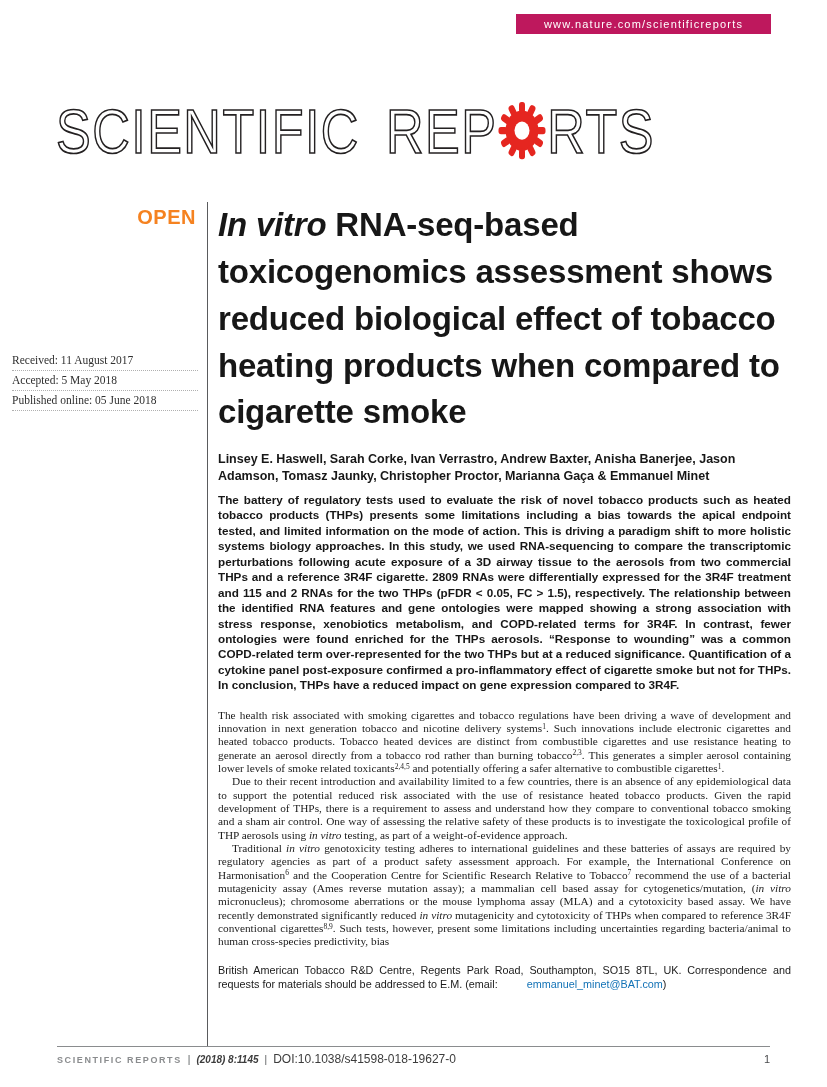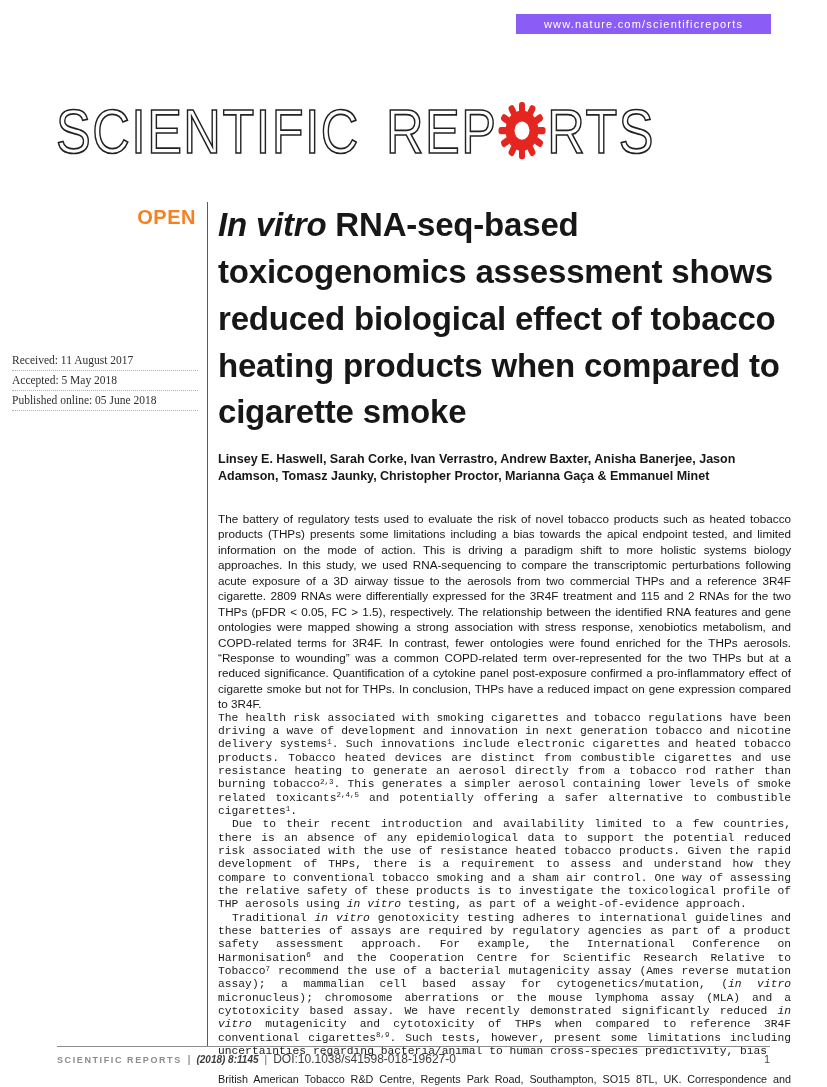--- a/index.html
+++ b/index.html
@@ -6,21 +6,21 @@
   body {
     width:827px; height:1087px; position:relative;
     background:#ffffff; overflow:hidden;
     font-family:"Liberation Sans", sans-serif;
     -webkit-font-smoothing:antialiased;
   }
 
   
   .banner {
     position:absolute; top:14px; left:516px; width:255px; height:20px;
-    background:#8b5cf6; color:#ffffff;
+    background:#be185d; color:#ffffff;
     display:flex; align-items:center; justify-content:center;
     font-size:11px; letter-spacing:1.2px;
   }
 
   
   .masthead {
     position:absolute; top:94px; left:56px; white-space:nowrap;
     transform:scaleY(1.22); transform-origin:left top;
     font-size:52px; letter-spacing:1.5px; color:#242122;
     -webkit-text-fill-color:#ffffff; -webkit-text-stroke:1.4px #242122;
@@ -46,25 +46,25 @@
   .article-title {
     margin:0; font-size:33px; font-weight:bold; line-height:1.42;
     letter-spacing:-0.2px; color:#171717;
   }
   .article-title .ital { font-style:italic; }
   .authors {
     margin-top:15px; font-size:12.5px; font-weight:bold; line-height:1.35;
     color:#171717;
   }
   .abstract {
-    margin-top:26px; font-size:11.7px; font-weight:normal; line-height:1.32;
+    margin-top:7px; font-size:11.7px; font-weight:bold; line-height:1.32;
     text-align:justify; color:#171717;
   }
   .body-text {
-    font-family:Liberation Mono, monospace;
+    margin-top:16px; font-family:Liberation Serif, serif;
     font-size:11.3px; line-height:1.18; color:#1b1b1b; text-align:justify;
     hyphens:auto;
   }
   .body-par { margin:0; }
   .body-par.indent { text-indent:14px; }
   .body-par em { font-style:italic; }
   .body-par sup { font-size:7.5px; line-height:0; position:relative; top:-0.45em; vertical-align:baseline; }
 
   .affiliation {
     margin-top:14px; font-size:10.8px; line-height:1.35; color:#1b1b1b;

